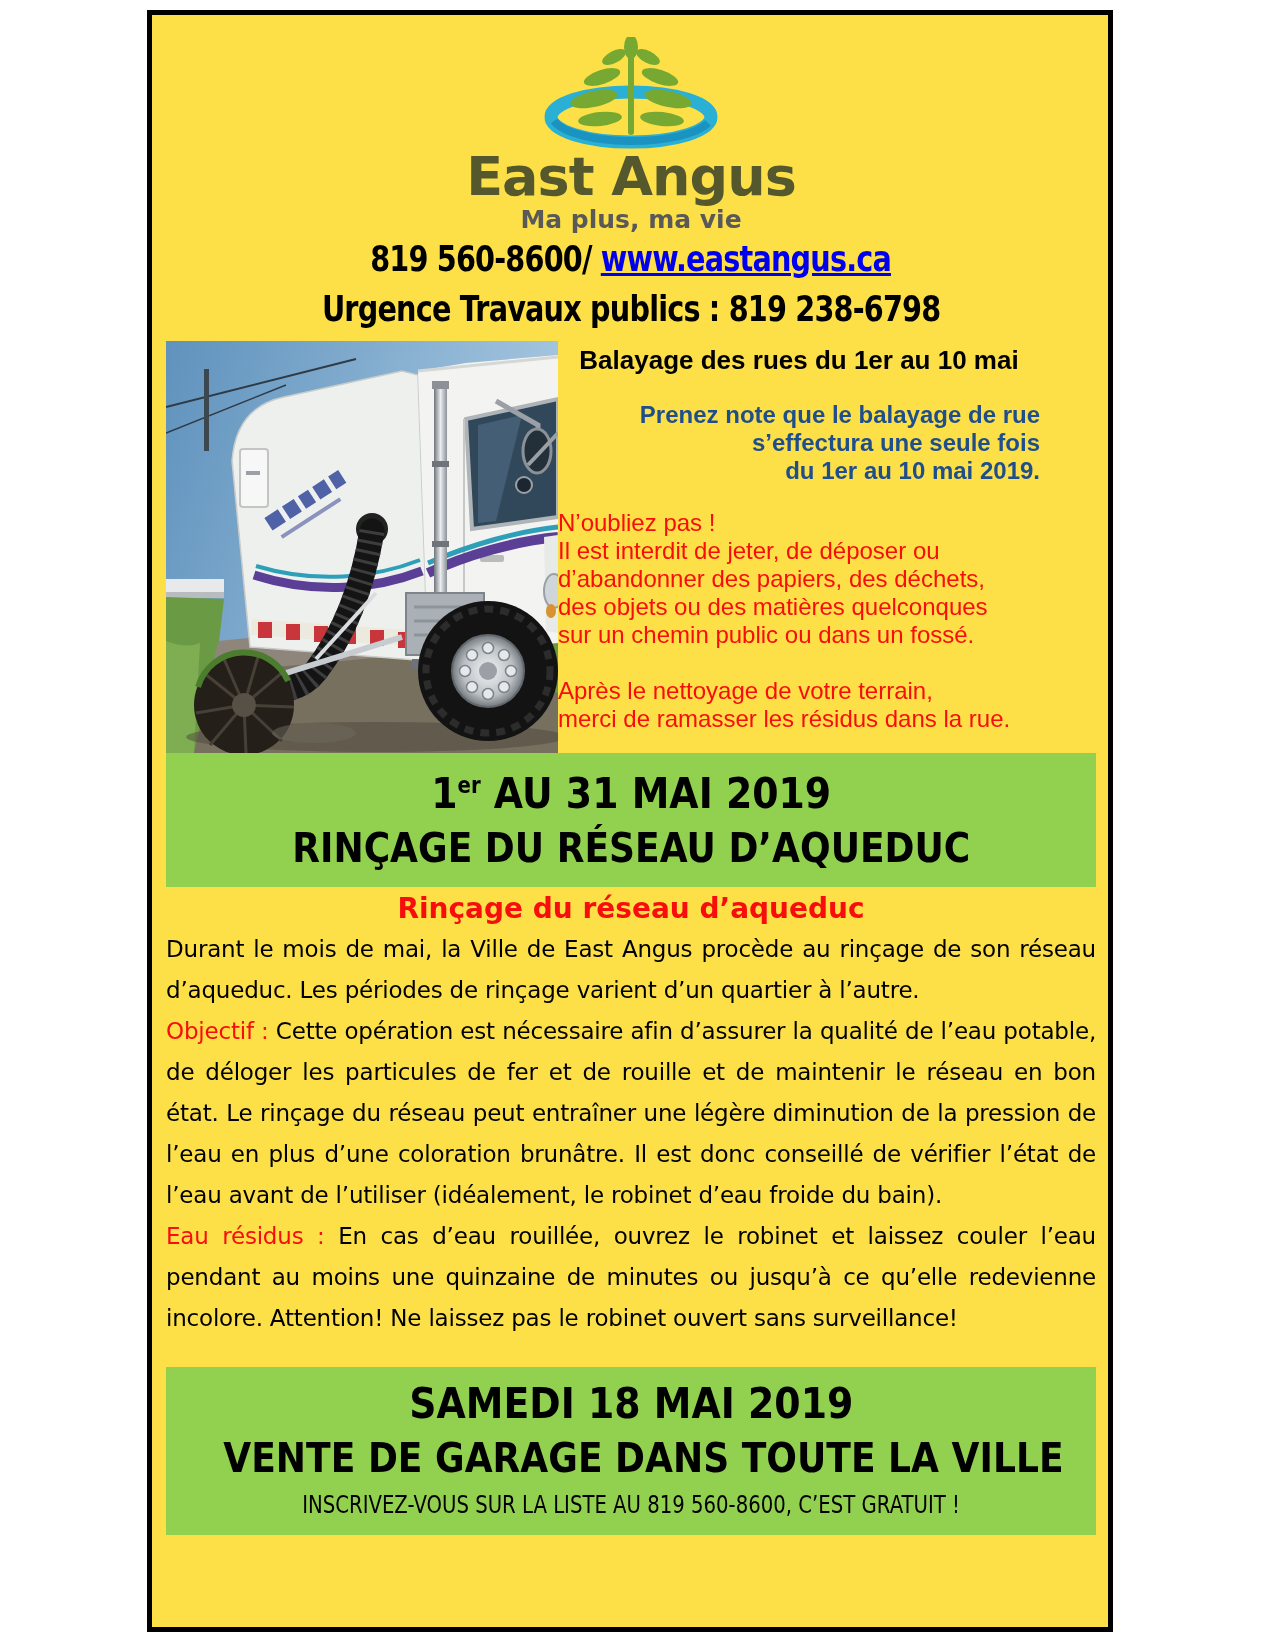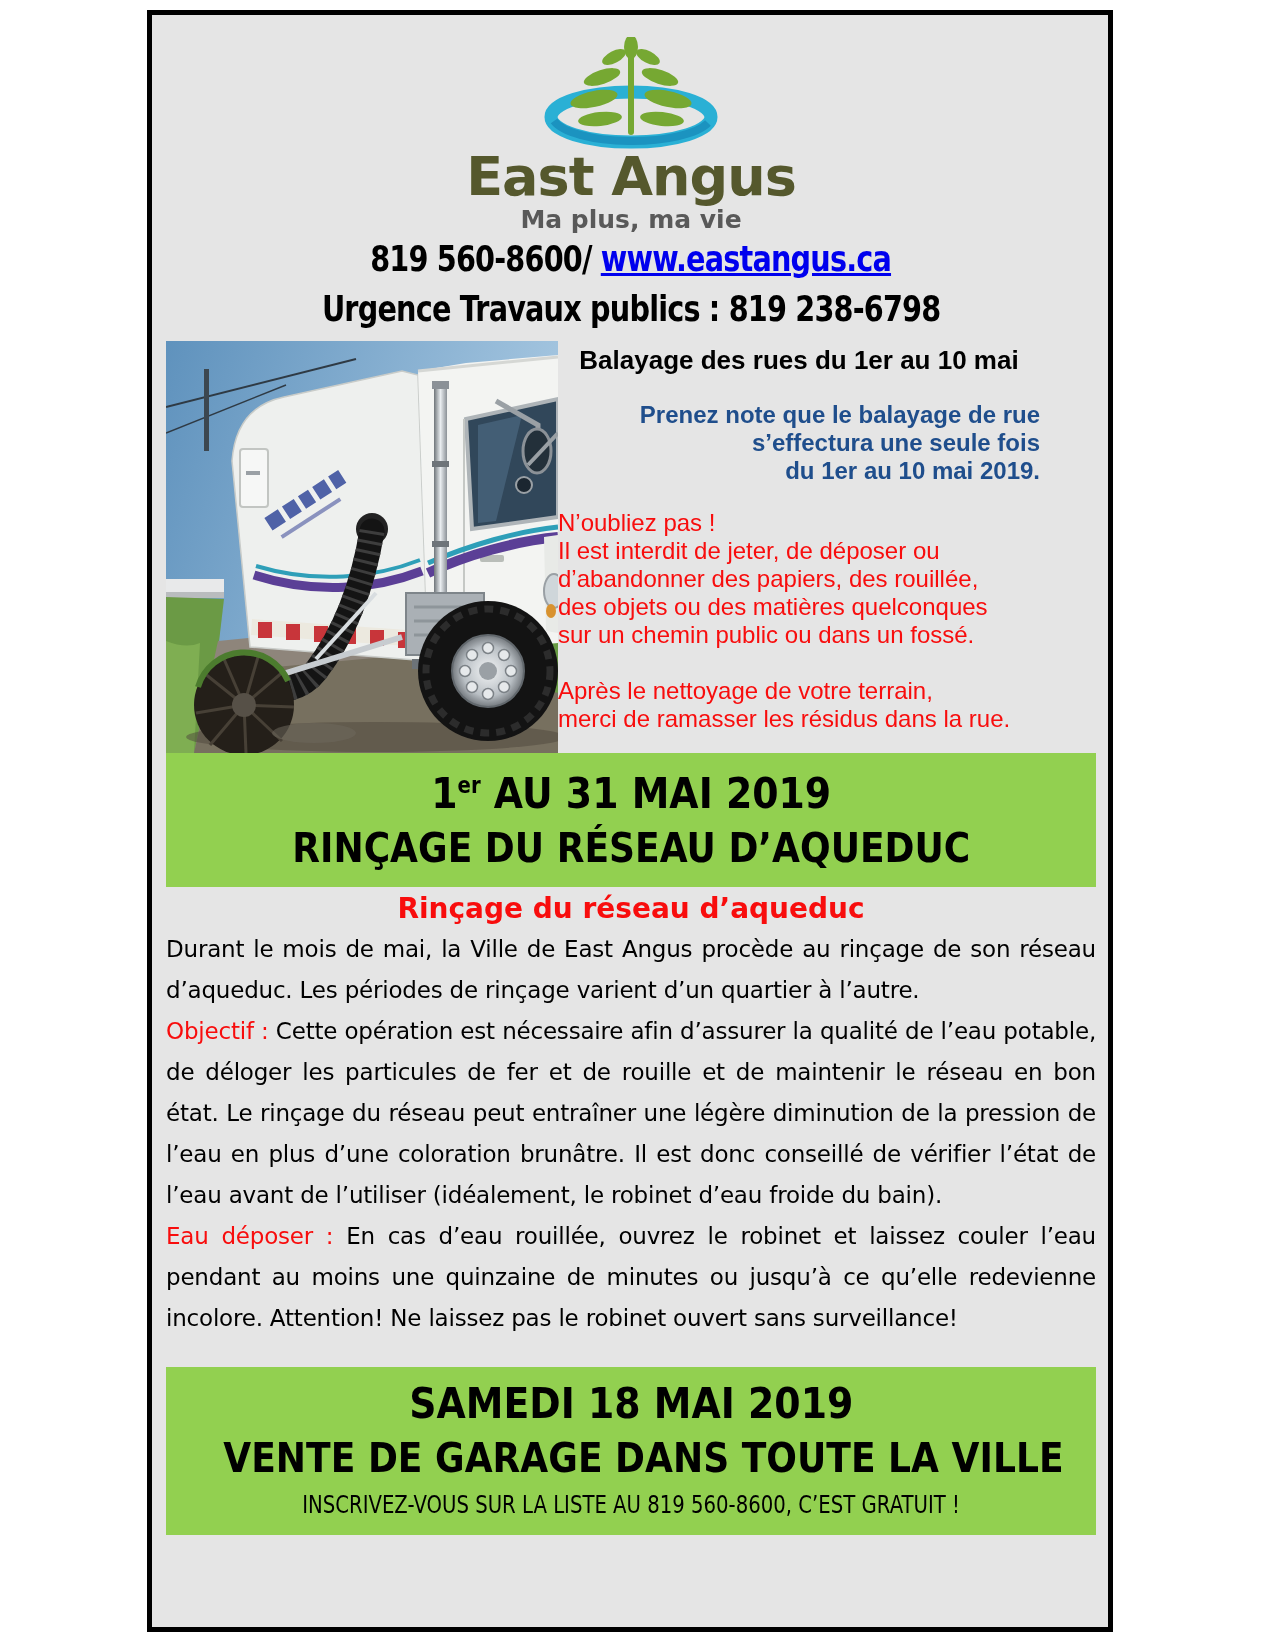--- a/index.html
+++ b/index.html
@@ -13,21 +13,21 @@
     --swoosh-blue:#2ab0d5;
   }
   *{margin:0;padding:0;box-sizing:border-box;}
   html,body{background:#fff;}
   body{
     width:1275px;height:1650px;position:relative;overflow:hidden;
     font-family:"DejaVu Sans","Liberation Sans",sans-serif;color:#000;
   }
   .frame{
     position:absolute;left:147px;top:10px;width:966px;height:1622px;
-    border:5px solid #000;background:#e5e5e5;overflow:hidden;
+    border:5px solid #000;background:#fde047;overflow:hidden;
     padding:16px 12px 0 14px;
   }
   .condense{display:inline-block;transform:scaleX(.82);transform-origin:center;white-space:nowrap;}
   .condense88{display:inline-block;transform:scaleX(.88);transform-origin:center;white-space:nowrap;}
 
   
   .masthead{text-align:center;}
   .logo-icon{display:block;margin:6px auto 0 auto;}
   .logo-name{
     font-size:54px;line-height:56px;font-weight:600;letter-spacing:-1px;
@@ -218,42 +218,42 @@
     <div class="street-col">
       <div class="street-heading">Balayage des rues du 1er au 10 mai</div>
       <div class="blue-note">
         <div>Prenez note que le balayage de rue</div>
         <div>s’effectura une seule fois</div>
         <div>du 1er au 10 mai 2019.</div>
       </div>
       <div class="red-note">
         <div>N’oubliez pas !</div>
         <div>Il est interdit de jeter, de déposer ou</div>
-        <div>d’abandonner des papiers, des rouillée,</div>
+        <div>d’abandonner des papiers, des déchets,</div>
         <div>des objets ou des matières quelconques</div>
         <div>sur un chemin public ou dans un fossé.</div>
       </div>
       <div class="red-note after">
         <div>Après le nettoyage de votre terrain,</div>
         <div>merci de ramasser les résidus dans la rue.</div>
       </div>
     </div>
   </section>
 
   <section class="banner">
     <div class="bl1"><span class="condense88"><span>1</span><sup>er</sup><span> AU 31 MAI 2019</span></span></div>
     <div class="bl2"><span class="condense88">RINÇAGE DU RÉSEAU D’AQUEDUC</span></div>
   </section>
 
   <div class="subtitle">Rinçage du réseau d’aqueduc</div>
 
   <div class="body-text">
     <p><span>Durant le mois de mai, la Ville de East Angus procède au rinçage de son réseau d’aqueduc. Les périodes de rinçage varient d’un quartier à l’autre.</span></p>
     <p><span class="red-label">Objectif :</span><span> Cette opération est nécessaire afin d’assurer la qualité de l’eau potable, de déloger les particules de fer et de rouille et de maintenir le réseau en bon état. Le rinçage du réseau peut entraîner une légère diminution de la pression de l’eau en plus d’une coloration brunâtre. Il est donc conseillé de vérifier l’état de l’eau avant de l’utiliser (idéalement, le robinet d’eau froide du bain).</span></p>
-    <p><span class="red-label">Eau déposer :</span><span> En cas d’eau rouillée, ouvrez le robinet et laissez couler l’eau pendant au moins une quinzaine de minutes ou jusqu’à ce qu’elle redevienne incolore. Attention! Ne laissez pas le robinet ouvert sans surveillance!</span></p>
+    <p><span class="red-label">Eau résidus :</span><span> En cas d’eau rouillée, ouvrez le robinet et laissez couler l’eau pendant au moins une quinzaine de minutes ou jusqu’à ce qu’elle redevienne incolore. Attention! Ne laissez pas le robinet ouvert sans surveillance!</span></p>
   </div>
 
   <section class="banner banner2">
     <div class="bl1"><span class="condense88">SAMEDI 18 MAI 2019</span></div>
     <div class="bl2"><span class="condense88">VENTE DE GARAGE DANS TOUTE LA VILLE</span></div>
     <div class="bl3"><span class="condense">INSCRIVEZ-VOUS SUR LA LISTE AU 819 560-8600, C’EST GRATUIT !</span></div>
   </section>
 
 </div>
 

